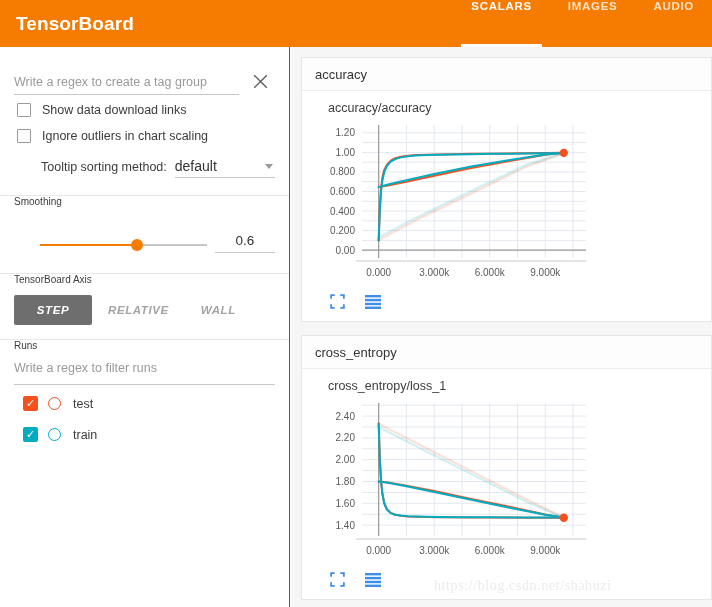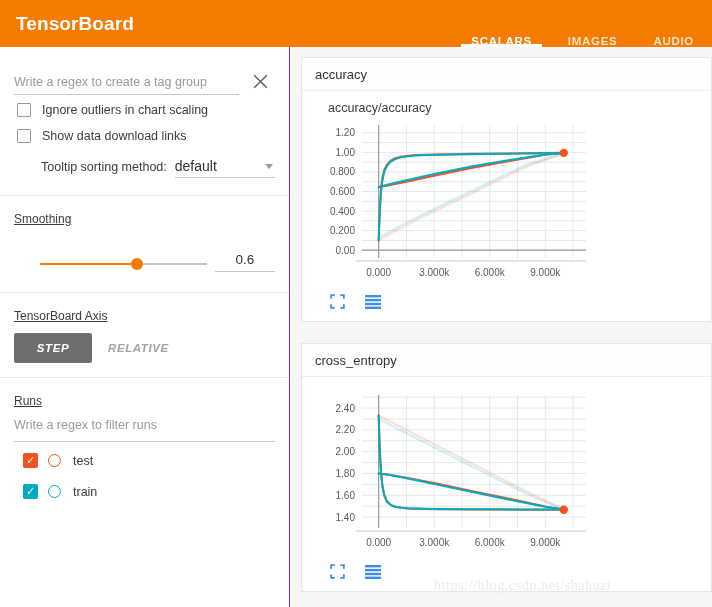--- a/index.html
+++ b/index.html
@@ -30,21 +30,21 @@
     white-space: nowrap;
   }
   #tabs {
     margin-left: auto;
     display: flex;
     align-items: stretch;
     height: 47px;
   }
   .tab {
     position: relative;
-    display: flex; align-items: flex-end; justify-content: center;
+    display: flex; align-items: flex-start; justify-content: center;
     color: rgba(255,255,255,.78);
     font-size: 11.5px;
     font-weight: bold;
     letter-spacing: .7px;
     padding: 0 18px;
     cursor: pointer;
     white-space: nowrap;
   }
   .tab.active { color: #fff; }
   .tab.active::after {
@@ -133,25 +133,23 @@
   #tooltip-value { font-size: 14px; color: #333; }
   #tooltip-caret {
     margin-left: auto; margin-right: 2px;
     width: 0; height: 0;
     border-left: 4.5px solid transparent;
     border-right: 4.5px solid transparent;
     border-top: 5px solid #9a9a9a;
   }
 
   .sect-title {
-    font-size: 12px;
+    font-size: 10px;
     color: #3c3c3c;
-    margin-top: 16px;
     margin-bottom: 4px;
-    text-decoration: underline;
   }
 
   
   #smooth-row {
     display: flex; align-items: flex-end;
     margin-top: 24px;
   }
   #slider {
     position: relative;
     flex: 1;
@@ -239,21 +237,21 @@
     top: 47px; left: 291px;
     width: 421px; height: 560px;
     background: #f6f6f6;
     overflow: hidden;
     padding: 10px 0 0 10px;
   }
   .card {
     background: #fff;
     border: 1px solid #e6e6e6;
     width: 411px;
-    margin-bottom: 21px;
+    margin-bottom: 13px;
   }
   .card-header {
     height: 33px;
     display: flex; align-items: center;
     padding-left: 13px;
     border-bottom: 1px solid #ededed;
     background: #fdfdfd;
   }
   .card-header-title { font-size: 13px; color: #333; }
   .card-body { padding: 10px 0 6px 0; position: relative; }
@@ -309,25 +307,25 @@
     <input id="taggroup-input" type="text" placeholder="Write a regex to create a tag group" style="">
     <div id="taggroup-clear">
       <svg width="17" height="17" viewBox="0 0 17 17" aria-hidden="true">
         <path d="M2.2 2.2 L14.8 14.8 M14.8 2.2 L2.2 14.8" stroke="#5c5c5c" stroke-width="1.4" fill="none"></path>
       </svg>
     </div>
   </div>
 
   <div class="cbrow">
     <div class="cbox"></div>
-    <span class="cblabel">Ignore outliers in chart scaling</span>
+    <span class="cblabel">Show data download links</span>
   </div>
   <div class="cbrow">
     <div class="cbox"></div>
-    <span class="cblabel">Show data download links</span>
+    <span class="cblabel">Ignore outliers in chart scaling</span>
   </div>
 
   <div id="tooltip-row">
     <span id="tooltip-label">Tooltip sorting method:</span>
     <div id="tooltip-select">
       <span id="tooltip-value">default</span>
       <span id="tooltip-caret"></span>
     </div>
   </div>
 
@@ -347,20 +345,23 @@
 
   <div class="divider" style="margin-top:20px;"></div>
 
   <div class="sect-title">TensorBoard Axis</div>
   <div id="axis-buttons">
     <div class="axbtn active">
       <span>STEP</span>
     </div>
     <div class="axbtn">
       <span>RELATIVE</span>
+    </div>
+    <div class="axbtn">
+      <span>WALL</span>
     </div>
   </div>
 
   <div class="divider" style="margin-top:14px;"></div>
 
   <div class="sect-title">Runs</div>
   <input id="runs-input" type="text" placeholder="Write a regex to filter runs" style="">
 
   <div class="runrow">
     <span class="runcb" style="background:#f4511e;">✓</span>
@@ -449,20 +450,21 @@
         </span>
       </div>
     </div>
   </div>
 
   <div class="card">
     <div class="card-header">
       <span class="card-header-title">cross_entropy</span>
     </div>
     <div class="card-body">
+      <div class="chart-title">cross_entropy/loss_1</div>
       <svg class="chart-svg" id="chart1" width="290" height="175">
           <line x1="68.6611570247934" y1="8" x2="68.6611570247934" y2="141" stroke="#e3e8ef" stroke-width="1"></line>
           <line x1="96.4297520661157" y1="8" x2="96.4297520661157" y2="141" stroke="#e3e8ef" stroke-width="1"></line>
           <line x1="124.19834710743801" y1="8" x2="124.19834710743801" y2="141" stroke="#e3e8ef" stroke-width="1"></line>
           <line x1="151.96694214876032" y1="8" x2="151.96694214876032" y2="141" stroke="#e3e8ef" stroke-width="1"></line>
           <line x1="179.73553719008265" y1="8" x2="179.73553719008265" y2="141" stroke="#e3e8ef" stroke-width="1"></line>
           <line x1="207.50413223140495" y1="8" x2="207.50413223140495" y2="141" stroke="#e3e8ef" stroke-width="1"></line>
           <line x1="235.27272727272728" y1="8" x2="235.27272727272728" y2="141" stroke="#e3e8ef" stroke-width="1"></line>
           <line x1="263.0413223140496" y1="8" x2="263.0413223140496" y2="141" stroke="#e3e8ef" stroke-width="1"></line>
           <line x1="52" y1="130.0983606557377" x2="276" y2="130.0983606557377" stroke="#e3e8ef" stroke-width="1"></line>

